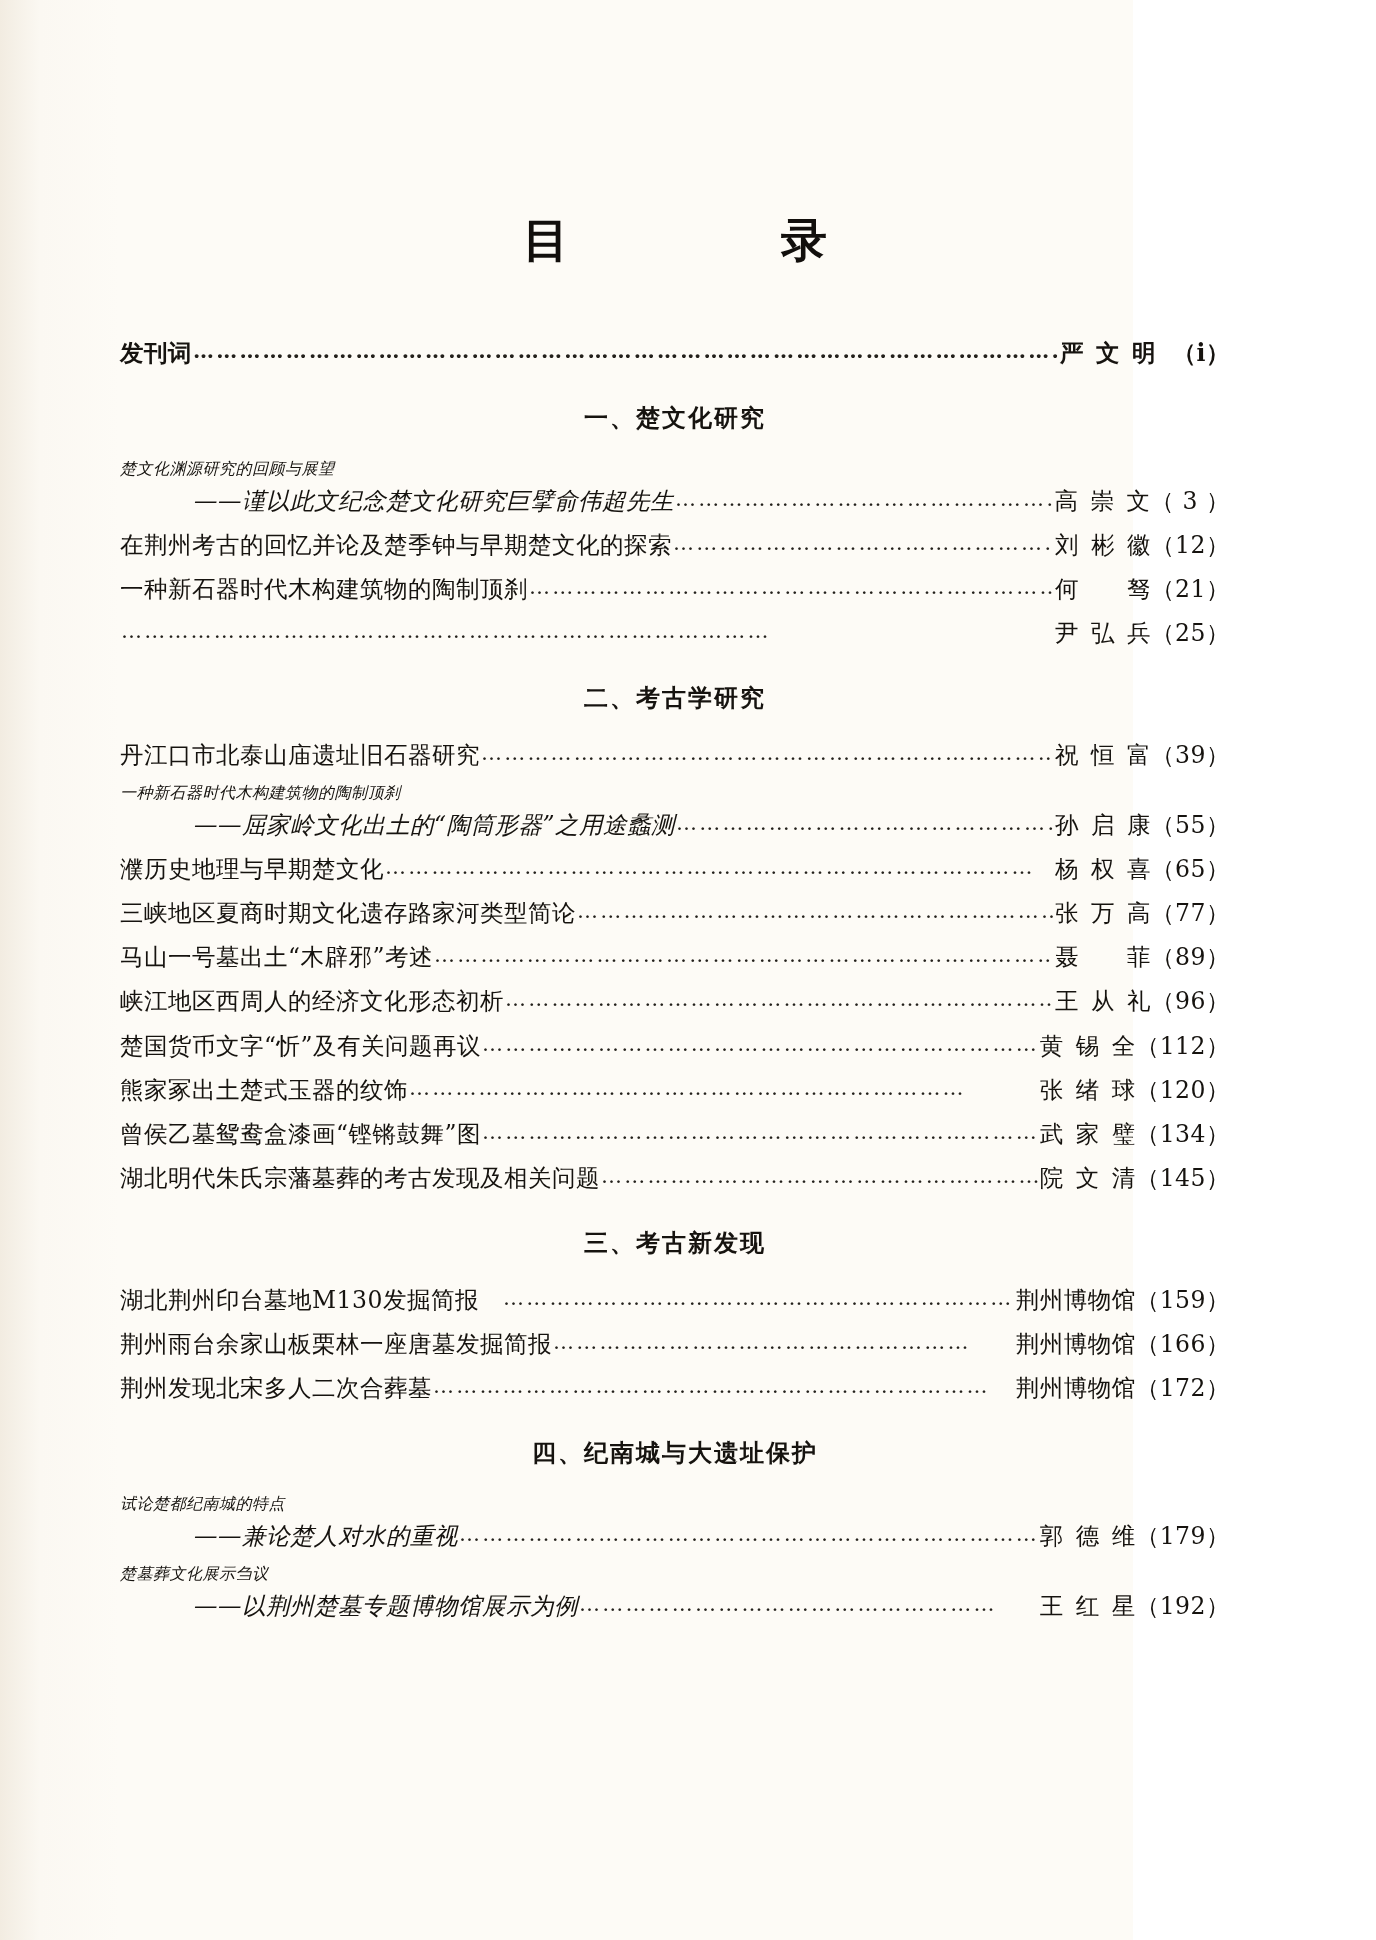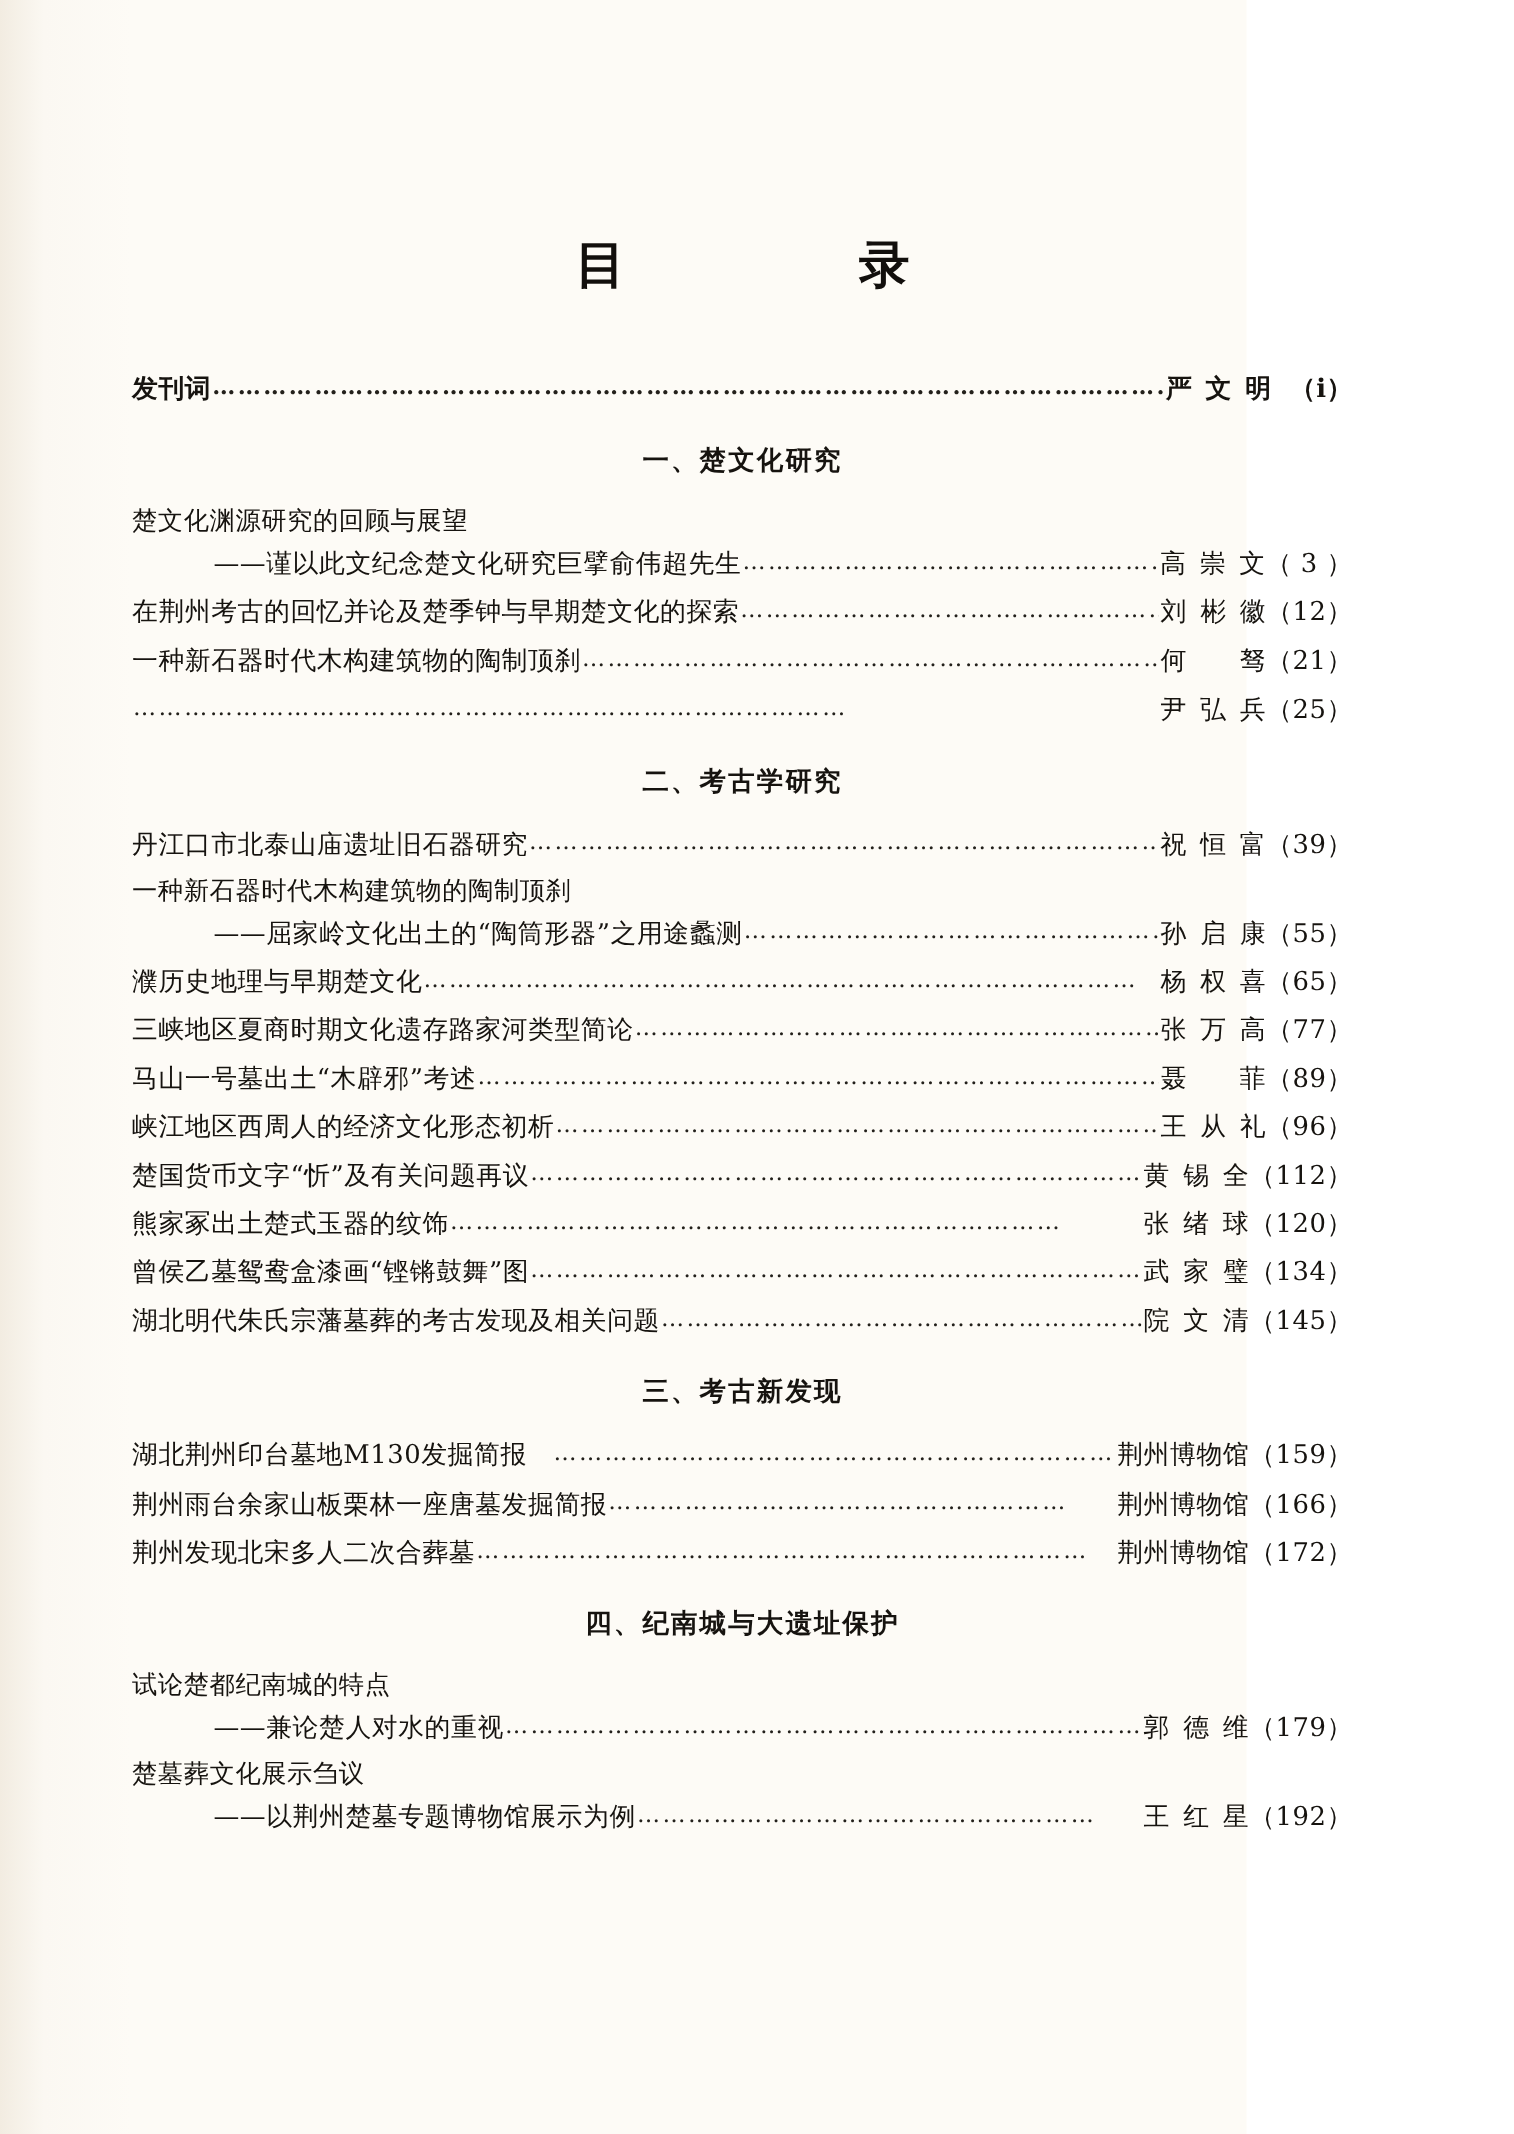--- a/index.html
+++ b/index.html
@@ -74,26 +74,28 @@
     text-align: justify;
     text-align-last: justify;
   }
   .entry .page-no {
     display: inline-block;
     min-width: 74px;
     text-align: right;
   }
   .entry.indent .t {
     padding-left: 74px;
+    font-style: italic;
   }
   .plain-line {
-    font-size: 23px;
+    font-size: 16px;
     line-height: 1.62;
     margin: 0;
     letter-spacing: 0.5px;
+    font-style: italic;
   }
   .section-head {
     text-align: center;
     font-size: 24px;
     font-weight: bold;
     letter-spacing: 2px;
     margin: 30px 0 22px 0;
     font-family: "DejaVu Sans", "Liberation Sans", sans-serif;
   }
   .first-entry {

